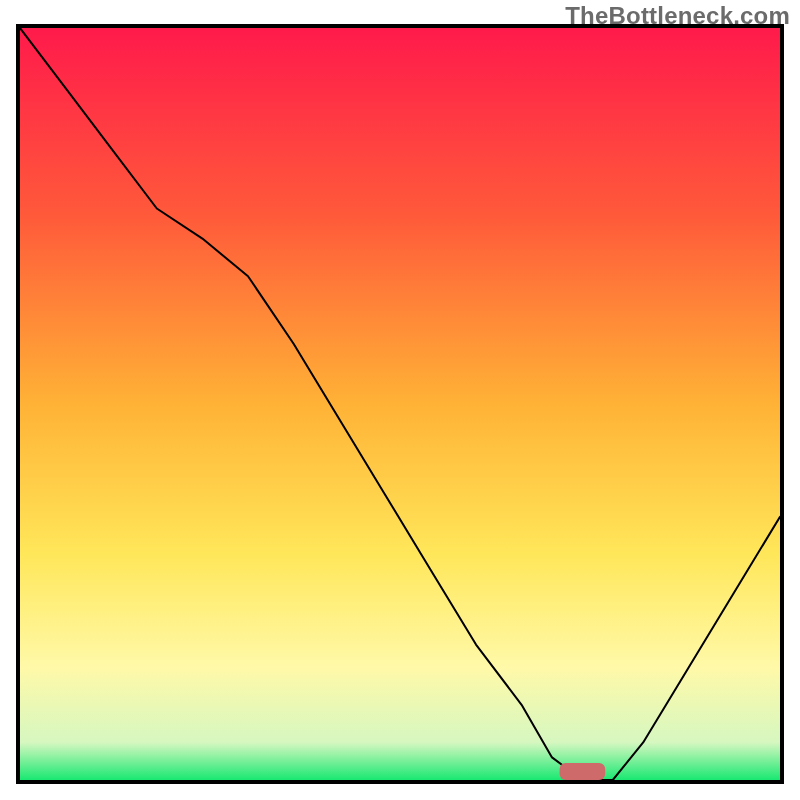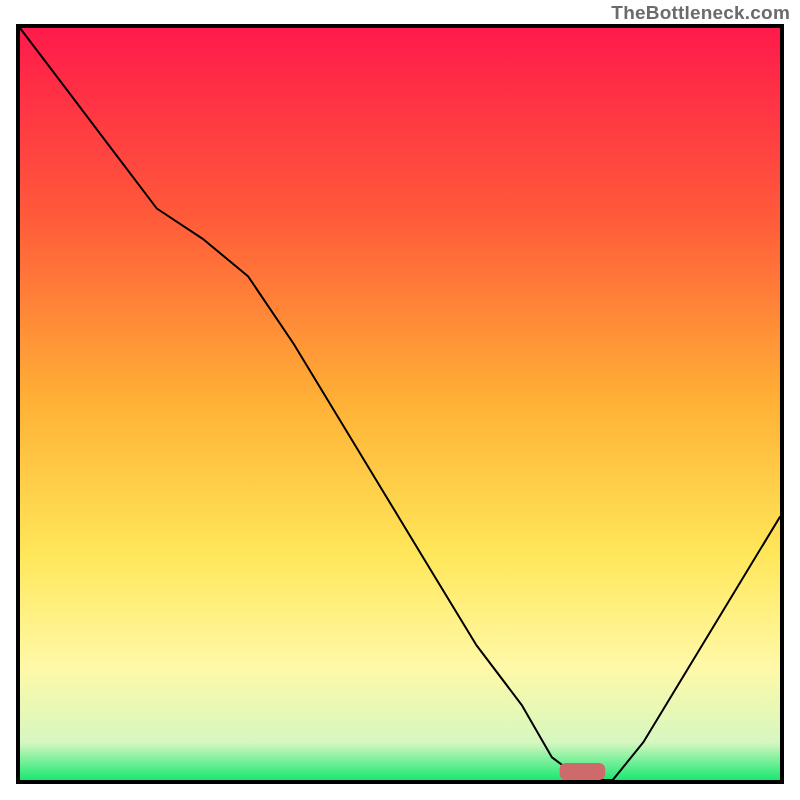--- a/index.html
+++ b/index.html
@@ -12,21 +12,21 @@
   }
   .container {
     position: relative;
     width: 800px;
     height: 800px;
   }
   .watermark {
     position: absolute;
     top: 2px;
     right: 10px;
-    font-size: 19px;
+    font-size: 24px;
     font-weight: 600;
     color: #6b6b6b;
     letter-spacing: 0.2px;
   }
   .plot-wrap {
     position: absolute;
     left: 16px;
     top: 24px;
     width: 768px;
     height: 760px;

